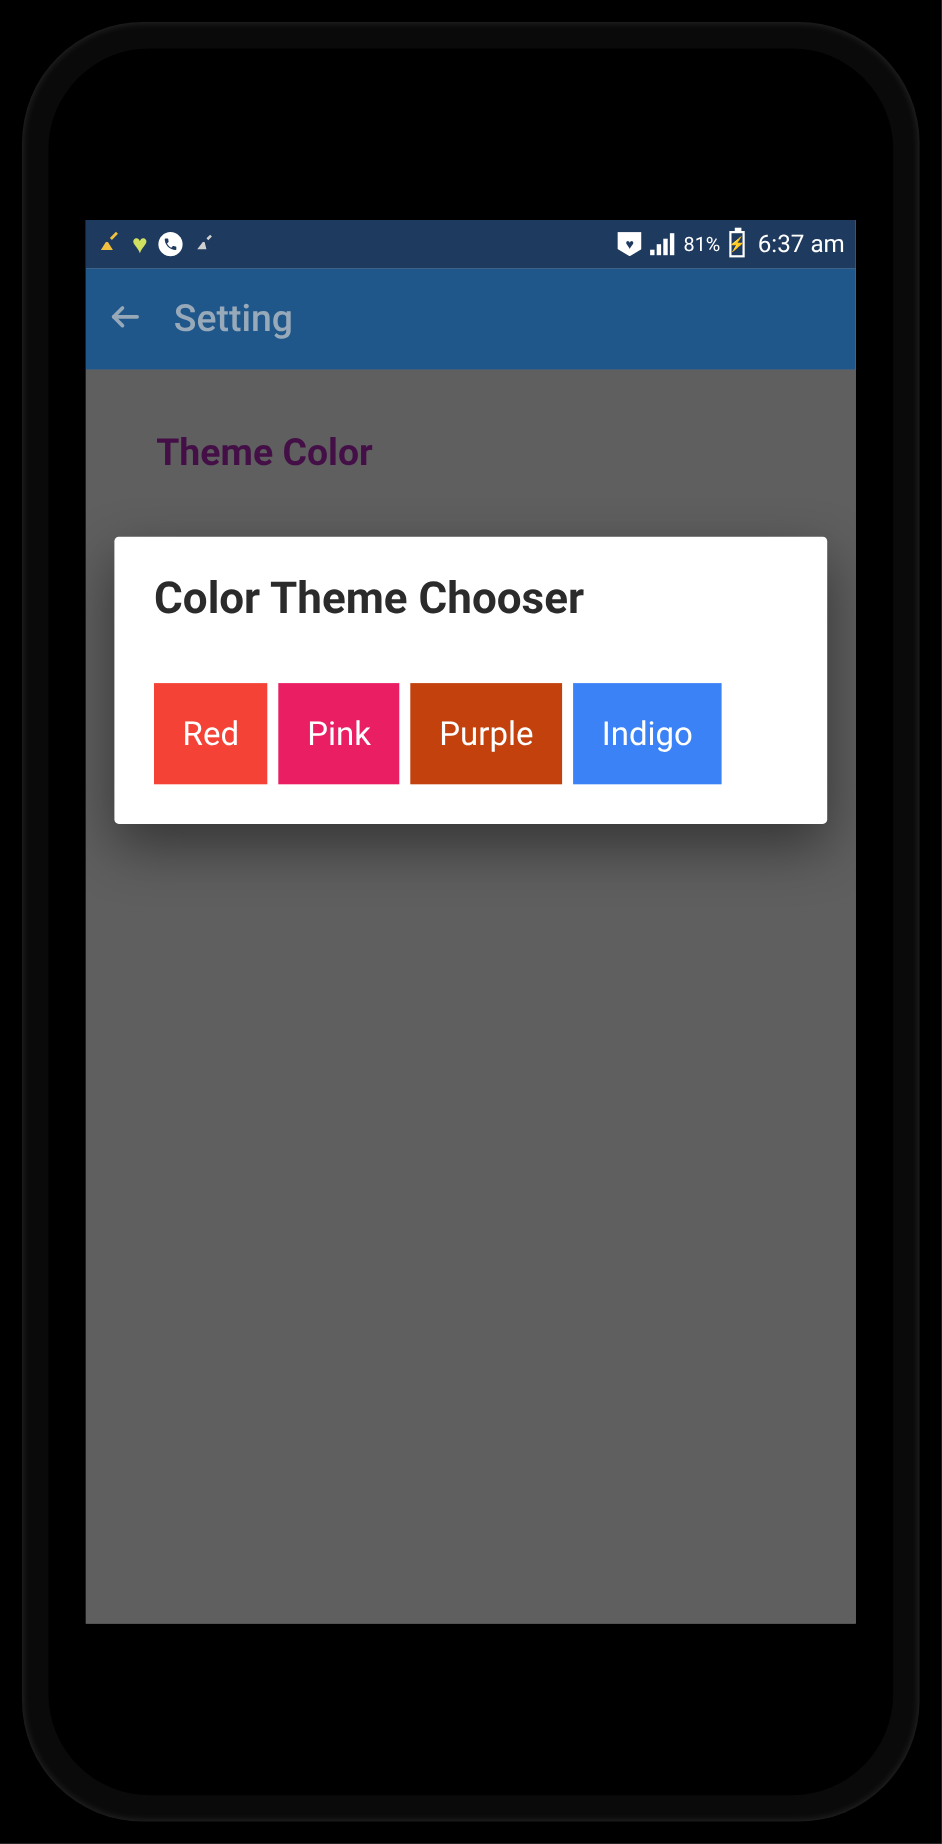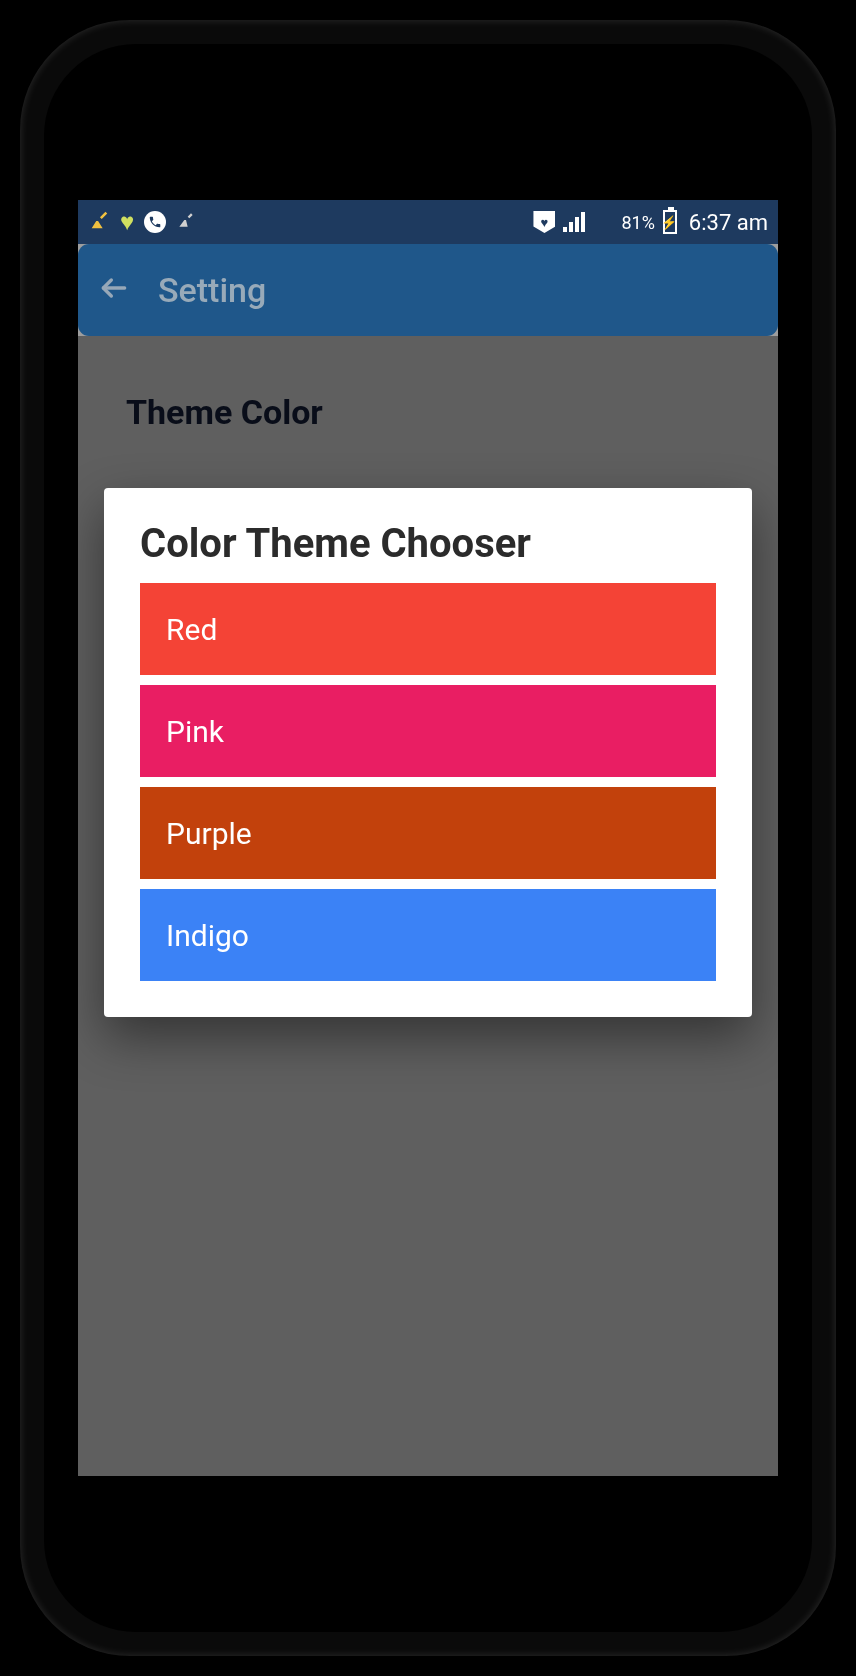--- a/index.html
+++ b/index.html
@@ -103,71 +103,70 @@
     color: #1e3a5f; font-size: 13px;
   }
   .signal {
     display: flex; align-items: flex-end; gap: 2px; height: 20px;
   }
   .signal span { width: 4px; background: #fff; }
   .signal span:nth-child(1){height:5px}
   .signal span:nth-child(2){height:10px}
   .signal span:nth-child(3){height:15px}
   .signal span:nth-child(4){height:20px}
-  .batt-text { font-size: 18px; margin-left: 28px; }
+  .batt-text { font-size: 18px; }
   .batt-icon {
     width: 14px; height: 24px; border: 2px solid #fff; position: relative;
     display: flex; align-items: center; justify-content: center;
   }
   .batt-icon::before {
     content: ""; position: absolute; top: -5px; left: 3px; width: 6px; height: 3px; background: #fff;
   }
   .batt-icon .bolt { font-size: 13px; color: #fff; }
   .clock { font-size: 22px; margin-left: 4px; }
   .appbar {
     height: 92px;
     background: #1f578a;
     display: flex;
     align-items: center;
     padding: 0 20px;
     gap: 28px;
-    border-radius: 11px;
   }
   .back-arrow { color: #97a8b8; }
   .appbar-title { color: #98aab9; font-size: 34px; font-weight: 500; }
   .overlay {
     position: absolute;
     top: 136px; left: 0; right: 0; bottom: 0;
     background: rgba(0,0,0,0.40);
   }
   .section-heading {
     position: absolute;
     top: 192px;
-    left: 48px;
+    left: 64px;
     font-size: 34px;
     font-weight: 700;
-    color: #0f172a;
+    color: #701a75;
   }
   .dialog {
     position: absolute;
     top: 288px;
     left: 26px;
     right: 26px;
     background: #fff;
     border-radius: 4px;
     box-shadow: 0 20px 50px rgba(0,0,0,0.45);
     padding: 32px 36px 36px 36px;
   }
   .dialog-title {
     font-size: 40px;
     font-weight: 700;
     color: #2b2b2b;
-    margin-bottom: 16px;
-  }
-  .color-list { display: flex; flex-direction: column; gap: 10px; }
+    margin-bottom: 54px;
+  }
+  .color-list { display: flex; flex-direction: row; gap: 10px; }
   .color-item {
     height: 92px;
     display: flex;
     align-items: center;
     padding: 0 26px;
     color: #fff;
     font-size: 30px;
     cursor: pointer;
   }
 </style>

